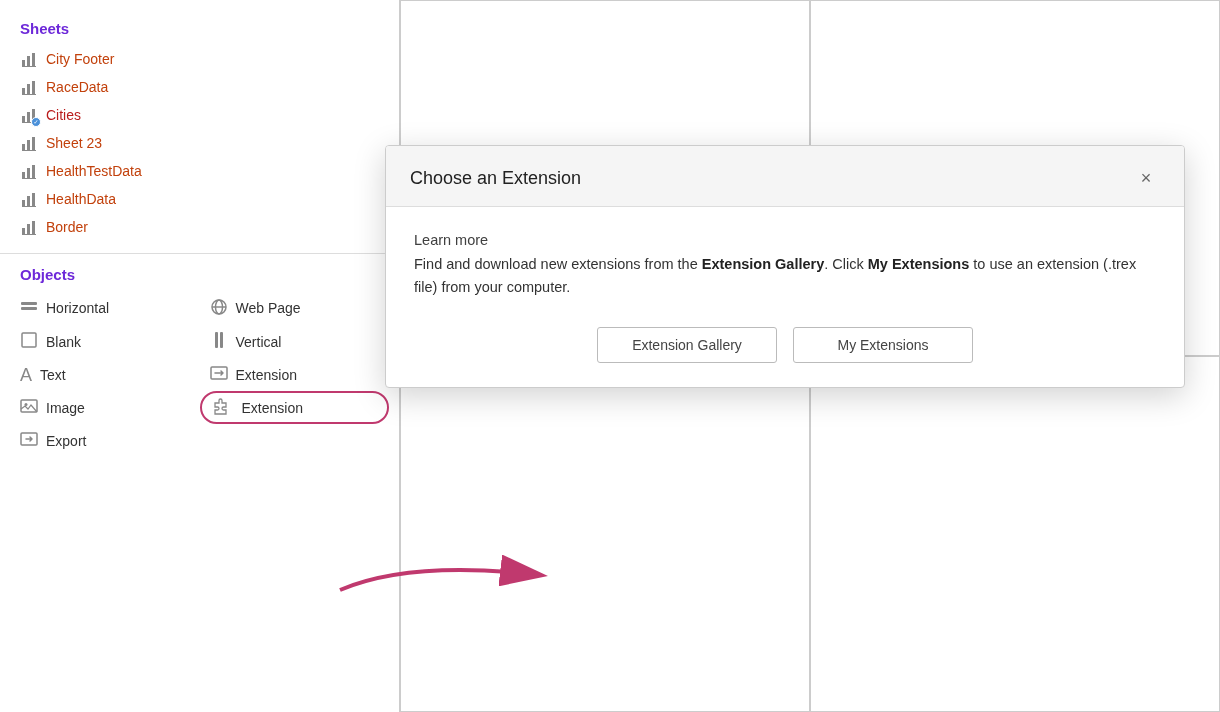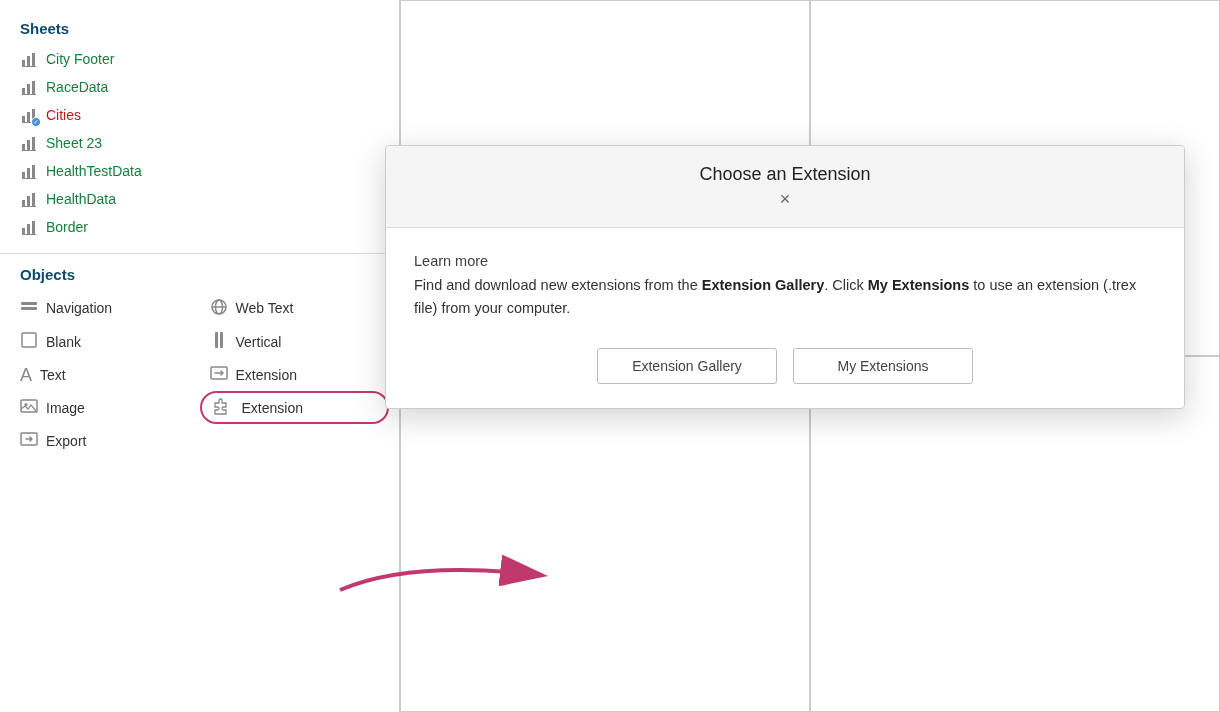--- a/index.html
+++ b/index.html
@@ -19,31 +19,31 @@
       width: 400px;
       height: 712px;
       background: #fff;
       border-right: 1px solid #ccc;
       padding: 20px 0;
     }
 
     .sidebar-section-label {
       font-size: 15px;
       font-weight: 700;
-      color: #0c4a6e;
+      color: #6d28d9;
       padding: 0 20px;
       margin-bottom: 8px;
     }
 
     .sidebar-item {
       display: flex;
       align-items: center;
       padding: 5px 20px;
       font-size: 14px;
-      color: #15803d;
+      color: #c2410c;
       cursor: pointer;
       gap: 8px;
     }
     .sidebar-item.active { color: #b91c1c; }
 
     .sidebar-icon {
       width: 18px;
       height: 18px;
       flex-shrink: 0;
       display: inline-flex;
@@ -135,21 +135,20 @@
       overflow: hidden;
     }
 
     .modal-header {
       display: flex;
       align-items: center;
       justify-content: space-between;
       padding: 18px 24px 14px 24px;
       background: #f5f5f5;
       border-bottom: 1px solid #ddd;
-      flex-direction: column;
     }
 
     .modal-title {
       font-size: 18px;
       font-weight: 400;
       color: #222;
     }
 
     .modal-close {
       width: 28px;
@@ -314,32 +313,32 @@
 
   <div class="objects-grid">
 
     <div class="object-item">
       <span style="font-size:16px;">
         <svg width="18" height="18" viewBox="0 0 18 18">
             <rect x="1" y="5" width="16" height="3" rx="1" fill="#888"></rect>
             <rect x="1" y="10" width="16" height="3" rx="1" fill="#888"></rect>
           </svg>
       </span>
-      <span>Navigation</span>
+      <span>Horizontal</span>
     </div>
 
     <div class="object-item">
       <span>
         <svg width="18" height="18" viewBox="0 0 18 18" fill="none">
           <circle cx="9" cy="9" r="7" stroke="#888" stroke-width="1.5"></circle>
           <ellipse cx="9" cy="9" rx="3.5" ry="7" stroke="#888" stroke-width="1.5"></ellipse>
           <line x1="2" y1="9" x2="16" y2="9" stroke="#888" stroke-width="1.5"></line>
         </svg>
       </span>
-      <span>Web Text</span>
+      <span>Web Page</span>
     </div>
 
     <div class="object-item">
       <span>
         <svg width="18" height="18" viewBox="0 0 18 18">
             <rect x="2" y="2" width="14" height="14" rx="1" stroke="#888" stroke-width="1.5" fill="none"></rect>
           </svg>
       </span>
       <span>Blank</span>
     </div>

